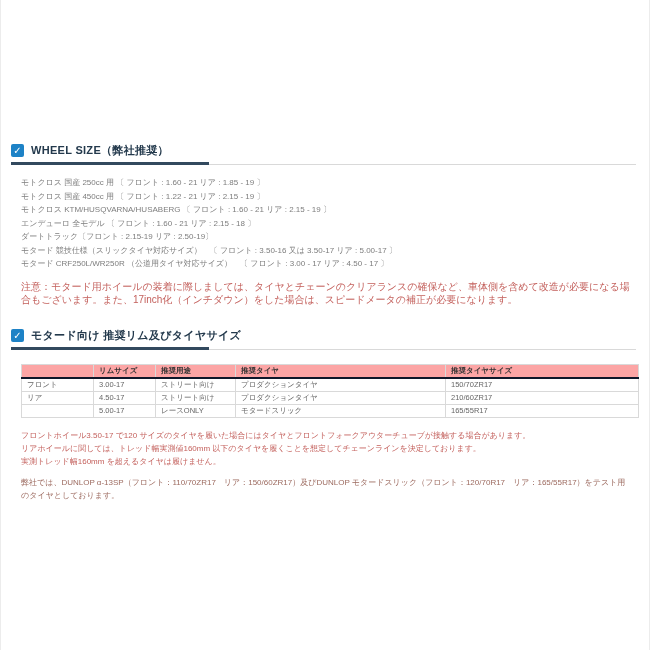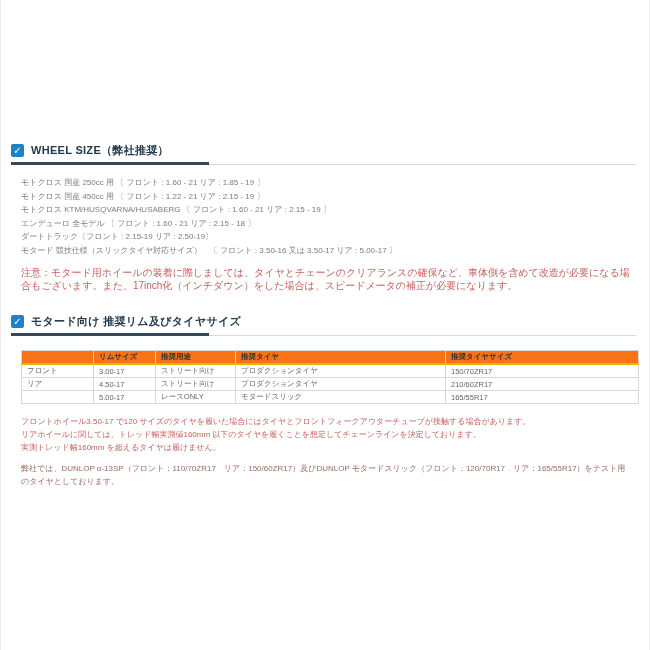--- a/index.html
+++ b/index.html
@@ -38,21 +38,21 @@
 
   table.rec-table {
     margin:14px 0 0 10px; width:617px; border-collapse:collapse;
     font-size:7.5px; color:#666; table-layout:fixed;
   }
   table.rec-table th, table.rec-table td {
     border:1px solid #d9d9d9; padding:1px 5px; text-align:left;
     font-weight:normal; height:11px; overflow:hidden; white-space:nowrap;
   }
   table.rec-table th {
-    color:#333; font-weight:bold; border-bottom:2px solid #eab308; background:#f97316;
+    color:#333; font-weight:bold; border-bottom:2px solid #0f172a; background:#fca5a5;
   }
   .col-rowlabel { width:72px; } .col-rim { width:62px; } .col-use { width:80px; }
   .col-tire { width:210px; } .col-size { width:193px; }
 
   .red-notes { margin:11px 0 8px 10px; color:#c4615d; font-size:8px; line-height:13px; }
   .closing-note {
     margin:7px 8px 0 10px; color:#9d6b60; font-size:8px; line-height:13px; max-width:622px;
   }
 </style>
 </head>
@@ -68,20 +68,21 @@
       </div>
       <div class="section-rule"></div>
 
       <div class="wheel-list">
         <div class="list-item">モトクロス 国産 250cc 用 〔 フロント : 1.60 - 21 リア : 1.85 - 19 〕</div>
         <div class="list-item">モトクロス 国産 450cc 用 〔 フロント : 1.22 - 21 リア : 2.15 - 19 〕</div>
         <div class="list-item">モトクロス KTM/HUSQVARNA/HUSABERG 〔 フロント : 1.60 - 21 リア : 2.15 - 19 〕</div>
         <div class="list-item">エンデューロ 全モデル 〔 フロント : 1.60 - 21 リア : 2.15 - 18 〕</div>
         <div class="list-item">ダートトラック〔フロント : 2.15-19 リア : 2.50-19〕</div>
         <div class="list-item">モタード 競技仕様（スリックタイヤ対応サイズ）　〔 フロント : 3.50-16 又は 3.50-17 リア : 5.00-17 〕</div>
+        <div class="list-item">モタード CRF250L/WR250R （公道用タイヤ対応サイズ）　〔 フロント : 3.00 - 17 リア : 4.50 - 17 〕</div>
       </div>
 
       <p class="caution-note">注意：モタード用ホイールの装着に際しましては、タイヤとチェーンのクリアランスの確保など、車体側を含めて改造が必要になる場合もございます。また、17inch化（インチダウン）をした場合は、スピードメータの補正が必要になります。</p>
     </div>
 
     <div class="section section-motard">
       <div class="section-header">
         <span class="checkbox-icon">✓</span>
         <span class="section-title">モタード向け 推奨リム及びタイヤサイズ</span>
       </div>

